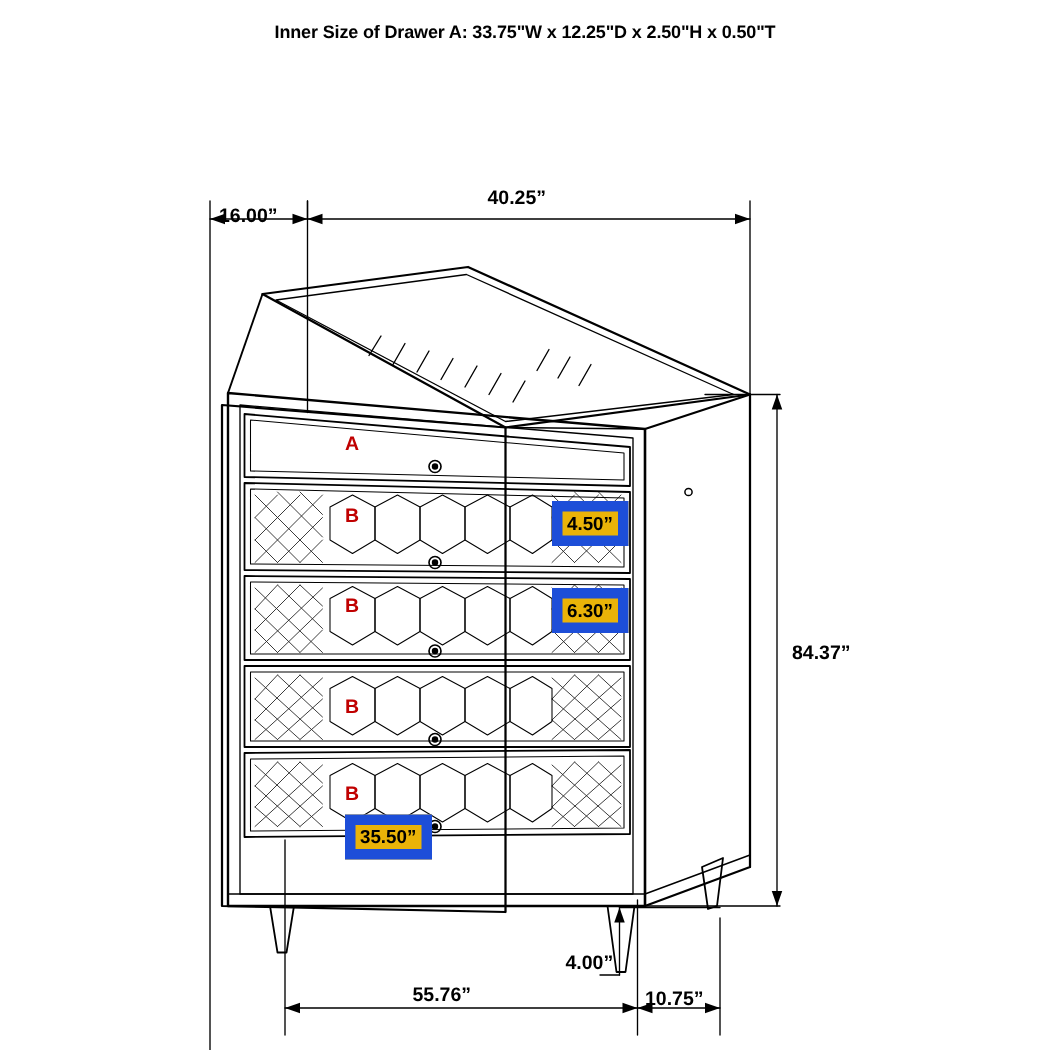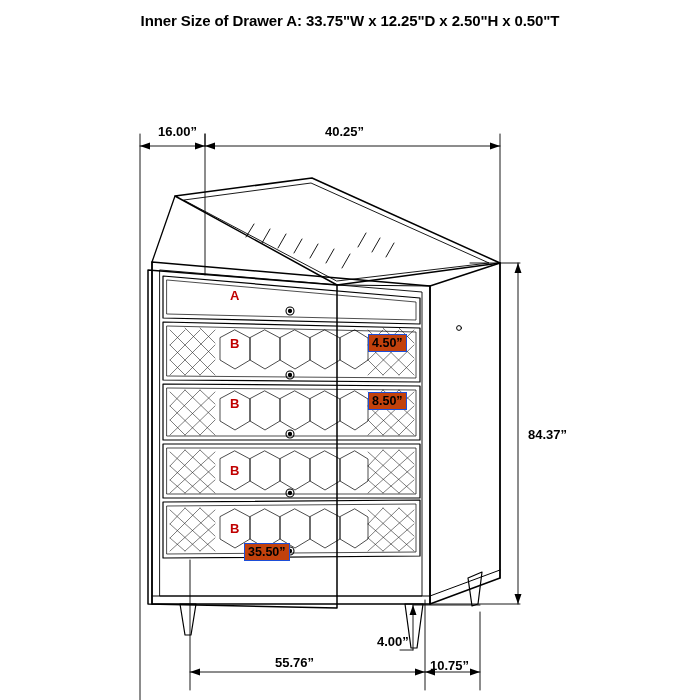--- a/index.html
+++ b/index.html
@@ -19,21 +19,21 @@
     position: relative;
     width: 700px;
     height: 700px;
   }
   .header {
     position: absolute;
     top: 12px;
     left: 0;
     width: 700px;
     text-align: center;
-    font-size: 15px;
+    font-size: 12px;
     font-weight: bold;
     line-height: 18px;
     letter-spacing: -0.1px;
   }
   .header div { white-space: nowrap; }
 
   svg#dwg {
     position: absolute;
     top: 0;
     left: 0;
@@ -49,22 +49,22 @@
     position: absolute;
     font-size: 13px;
     font-weight: bold;
     color: #c00000;
   }
   .boxlabel {
     position: absolute;
     font-size: 12.5px;
     font-weight: bold;
     color: #000;
-    background: #c2410c;
-    border: 1px solid #1d4ed8;
+    background: #eab308;
+    border: 7px solid #1d4ed8;
     padding: 1px 3px;
     white-space: nowrap;
   }
 </style>
 </head>
 <body>
 
 <div id="stage">
 
   <div class="header">
@@ -327,30 +327,30 @@
       <path d="M180,604 L196,604 L191,635 L185,635 Z" stroke-width="1.2"></path>
       <path d="M405,604 L423,604 L417,648 L411,648 Z" stroke-width="1.2"></path>
       <path d="M468,578 L482,572 L478,604 L472,606 Z" stroke-width="1.2"></path>
 
       <path d="M152,596 L430,596" stroke-width="1.0"></path>
       <path d="M430,596 L500,570" stroke-width="1.0"></path>
 
     </g>
   </svg>
 
-  <div class="dimlabel" style="left:146px; top:124px;margin-left:12px;">16.00”</div>
+  <div class="dimlabel" style="left:146px; top:136px;">16.00”</div>
   <div class="dimlabel" style="left:325px; top:124px;text-align:center;">40.25”</div>
   <div class="dimlabel" style="left:528px; top:427px;">84.37”</div>
   <div class="dimlabel" style="left:275px; top:655px;">55.76”</div>
   <div class="dimlabel" style="left:430px; top:658px;text-align:right;">10.75”</div>
   <div class="dimlabel" style="left:358px; top:634px;margin-left:19px;">4.00”</div>
 
   <div class="boxlabel" style="left:368px; top:334px;">4.50”</div>
-  <div class="boxlabel" style="left:368px; top:392px;">8.50”</div>
-  <div class="boxlabel" style="left:244px; top:543px;">35.50”</div>
+  <div class="boxlabel" style="left:368px; top:392px;">6.30”</div>
+  <div class="boxlabel" style="left:230px; top:543px;">35.50”</div>
 
   <div class="drawerlabel" style="left:230px; top:288px;">A</div>
   <div class="drawerlabel" style="left:230px; top:336px;">B</div>
   <div class="drawerlabel" style="left:230px; top:396px;">B</div>
   <div class="drawerlabel" style="left:230px; top:463px;">B</div>
   <div class="drawerlabel" style="left:230px; top:521px;">B</div>
 
 </div>
 
 </body></html>

